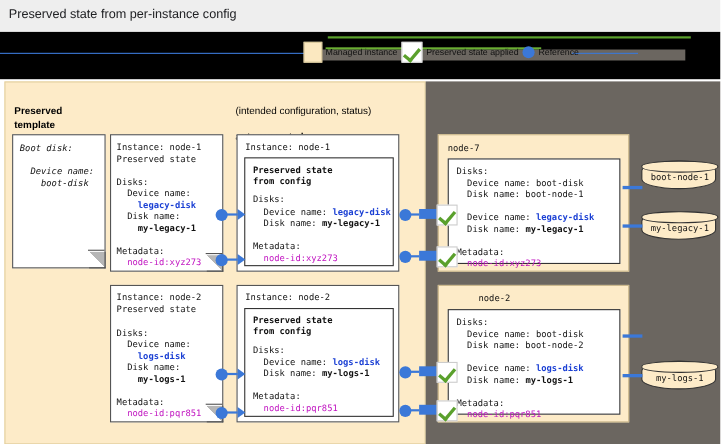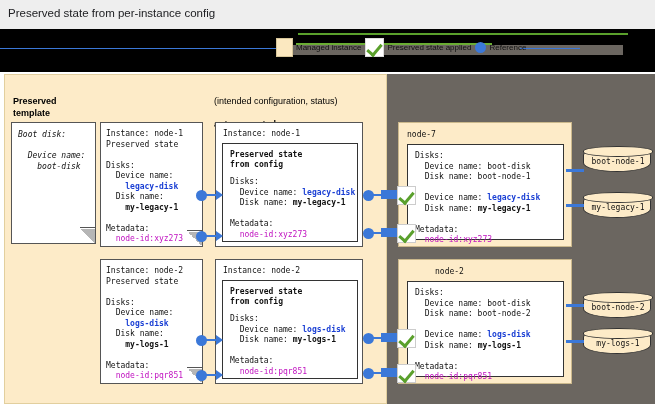--- a/index.html
+++ b/index.html
@@ -278,23 +278,20 @@
       <div class="mono" id="nd1-body" style="position:absolute; left:7px; top:6px;"><div><span>Disks:</span></div><div><span>  Device name: boot-disk</span></div><div><span>  Disk name: boot-node-2</span></div><div><span>&nbsp;</span></div><div><span>  Device name: </span><span class="blue">logs-disk</span></div><div><span>  Disk name: </span><span class="b">my-logs-1</span></div><div><span>&nbsp;</span></div><div><span>Metadata:</span></div><div><span class="magenta">  node-id:pqr851</span></div></div>
     </div>
   </div>
 
   <div class="cyl" style="left:583px; top:146px;">
     <div class="cyl-label">boot-node-1</div>
   </div>
   <div class="cyl" style="left:583px; top:192px;">
     <div class="cyl-label">my-legacy-1</div>
   </div>
-  <div class="cyl" style="left:583px; top:292px;">
-    <div class="cyl-label">boot-node-2</div>
-  </div>
   <div class="cyl" style="left:583px; top:328px;">
     <div class="cyl-label">my-logs-1</div>
   </div>
 
   <div class="conn-dot" style="left:196px; top:190px;"></div>
   <div class="conn-line" style="left:206px; top:194px; width:10px;"></div>
   <div class="conn-arrow" style="left:216px; top:190px;"></div>
 
   <div class="conn-dot" style="left:196px; top:231px;"></div>
   <div class="conn-line" style="left:206px; top:235px; width:10px;"></div>

